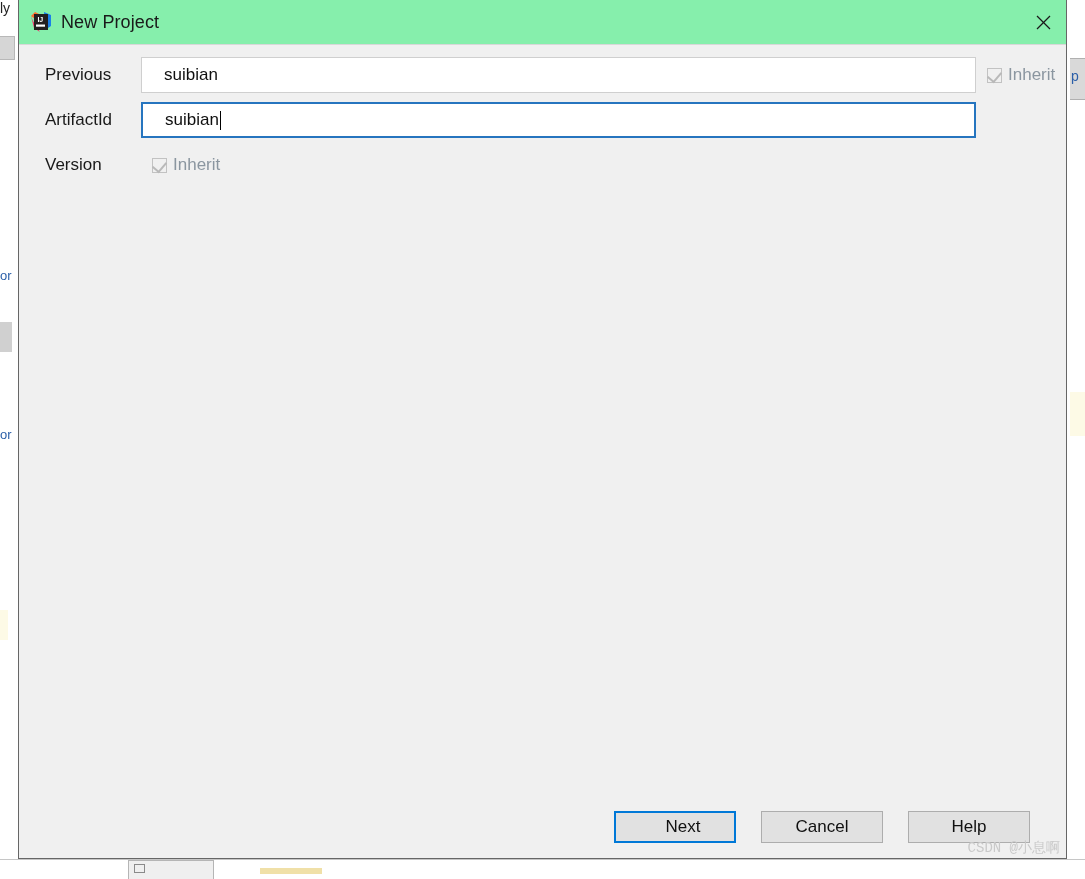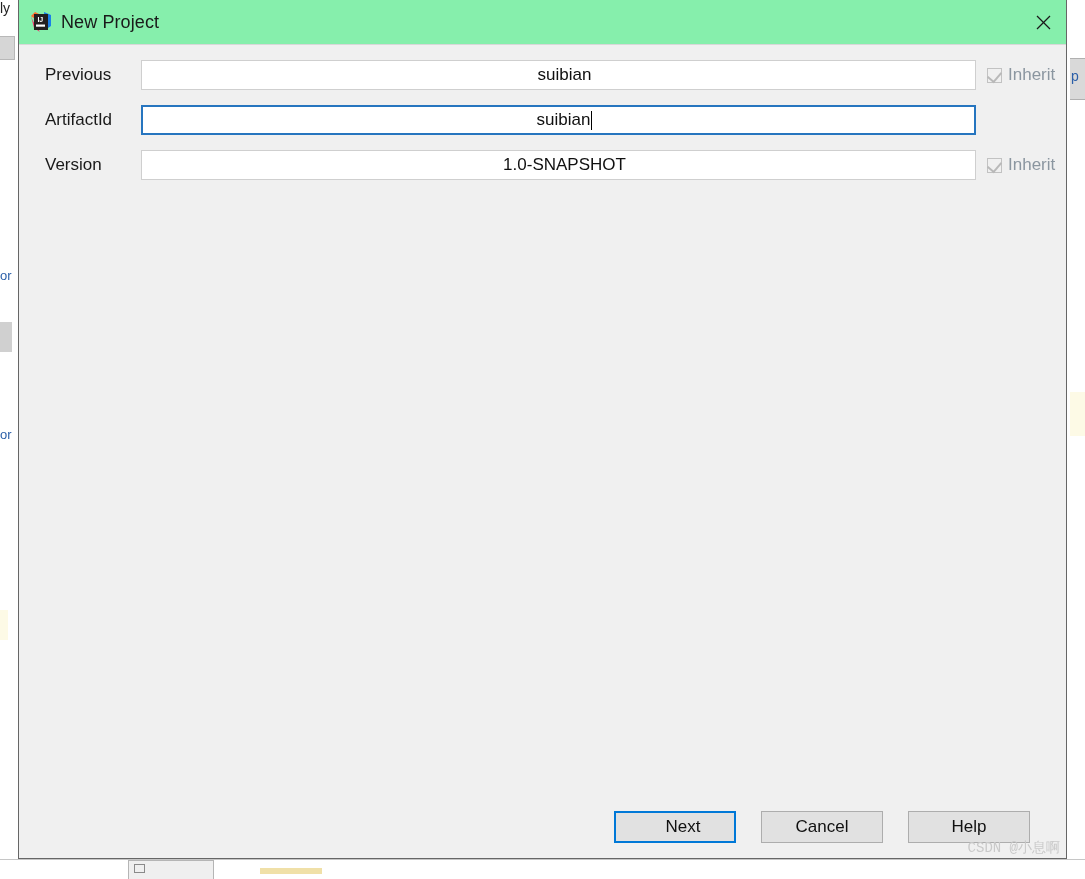--- a/index.html
+++ b/index.html
@@ -175,33 +175,32 @@
     margin-bottom: 15px;
     padding-left: 26px;
   }
   .form-label {
     width: 96px;
     font-size: 17px;
     color: #1a1a1a;
     flex: 0 0 auto;
   }
   .text-input {
-    height: 30px;
+    height: 36px;
     background: #ffffff;
     border: 1px solid #cfcfcf;
     box-sizing: border-box;
     display: flex;
     align-items: center;
-    padding-left: 12px;
+    padding-left: 22px;
     font-size: 17px;
     color: #101010;
     width: 835px;
     flex: 0 0 auto;
     position: relative;
-    justify-content: center;
   }
   .text-input.focused {
     border: 2px solid #2675bf;
   }
   .caret {
     display: inline-block;
     width: 1px;
     height: 19px;
     background: #000;
     margin-left: 1px;
@@ -346,23 +345,20 @@
           <span class="caret"></span>
       </div>
       <div class="inherit-wrap hidden">
         <div class="checkbox"></div>
         <div class="inherit-label">Inherit</div>
       </div>
     </div>
 
     <div class="form-row">
       <div class="form-label">Version</div>
-      <div class="text-input">
-        <span>1.0-SNAPSHOT</span>
-      </div>
       <div class="inherit-wrap">
         <div class="checkbox">
           <div class="tick"></div>
         </div>
         <div class="inherit-label">Inherit</div>
       </div>
     </div>
 
   </div>
 

